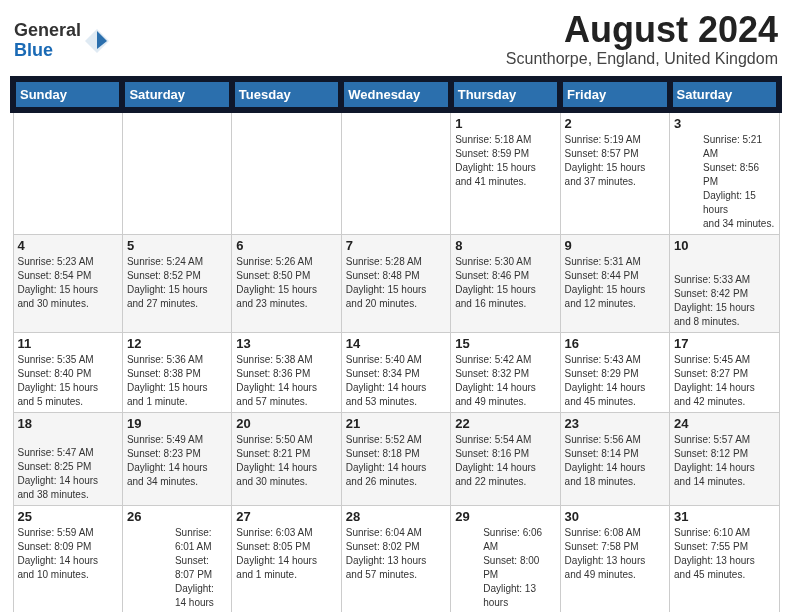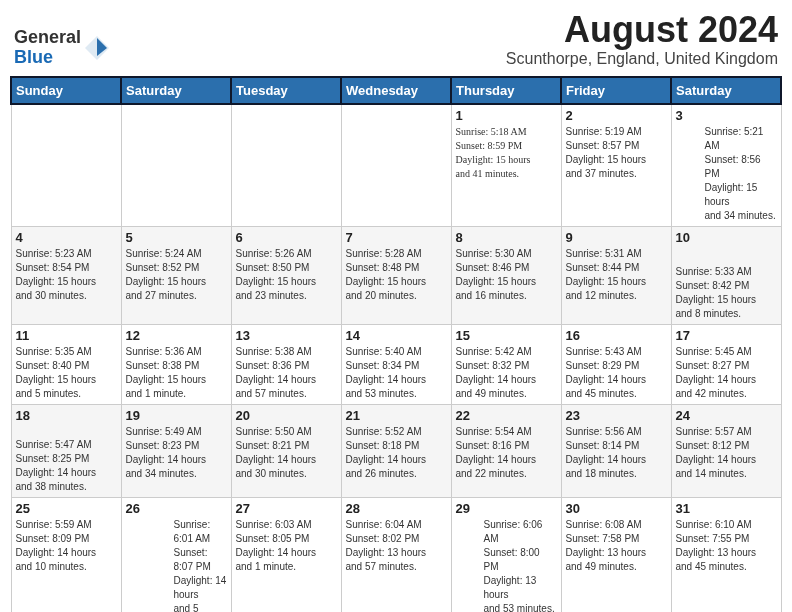--- a/index.html
+++ b/index.html
@@ -6,21 +6,21 @@
     body {
       font-family: Arial, sans-serif;
       background: #fff;
       width: 792px;
       min-height: 612px;
       padding: 10px;
     }
     .header {
       display: flex;
       justify-content: space-between;
-      align-items: flex-end;
+      align-items: center;
       margin-bottom: 8px;
       padding: 0 4px;
     }
     .logo {
       display: flex;
       align-items: center;
       margin-top: 4px;
     }
     .logo-text {
       display: flex;
@@ -59,21 +59,21 @@
       width: 100%;
       border-collapse: collapse;
       border: 1px solid #ccc;
     }
     .calendar th {
       background: #2b6fad;
       color: #fff;
       font-size: 13px;
       font-weight: bold;
       padding: 5px 4px;
-      border: 2px solid #0f172a;
+      border: 6px solid #0f172a;
       text-align: left;
     }
     .calendar td {
       border: 1px solid #ccc;
       vertical-align: top;
       padding: 3px 4px;
       font-size: 10px;
       color: #333;
       width: calc(100% / 7);
       min-height: 80px;
@@ -137,21 +137,21 @@
       </tr>
   </thead>
   <tbody id="calendar-body">
   <tr>
         <td class="empty-cell"></td>
         <td class="empty-cell"></td>
         <td class="empty-cell"></td>
         <td class="empty-cell"></td>
         <td>
           <span class="day-num">1</span>
-          <div class="day-info" style="white-space: pre-line; font-family: Liberation Serif, serif;">Sunrise: 5:18 AM
+          <div class="day-info" style="white-space: pre-line;">Sunrise: 5:18 AM
 Sunset: 8:59 PM
 Daylight: 15 hours
 and 41 minutes.</div>
         </td>
         <td>
           <span class="day-num">2</span>
           <div class="day-info" style="white-space: pre-line;">Sunrise: 5:19 AM
 Sunset: 8:57 PM
 Daylight: 15 hours
 and 37 minutes.</div>

